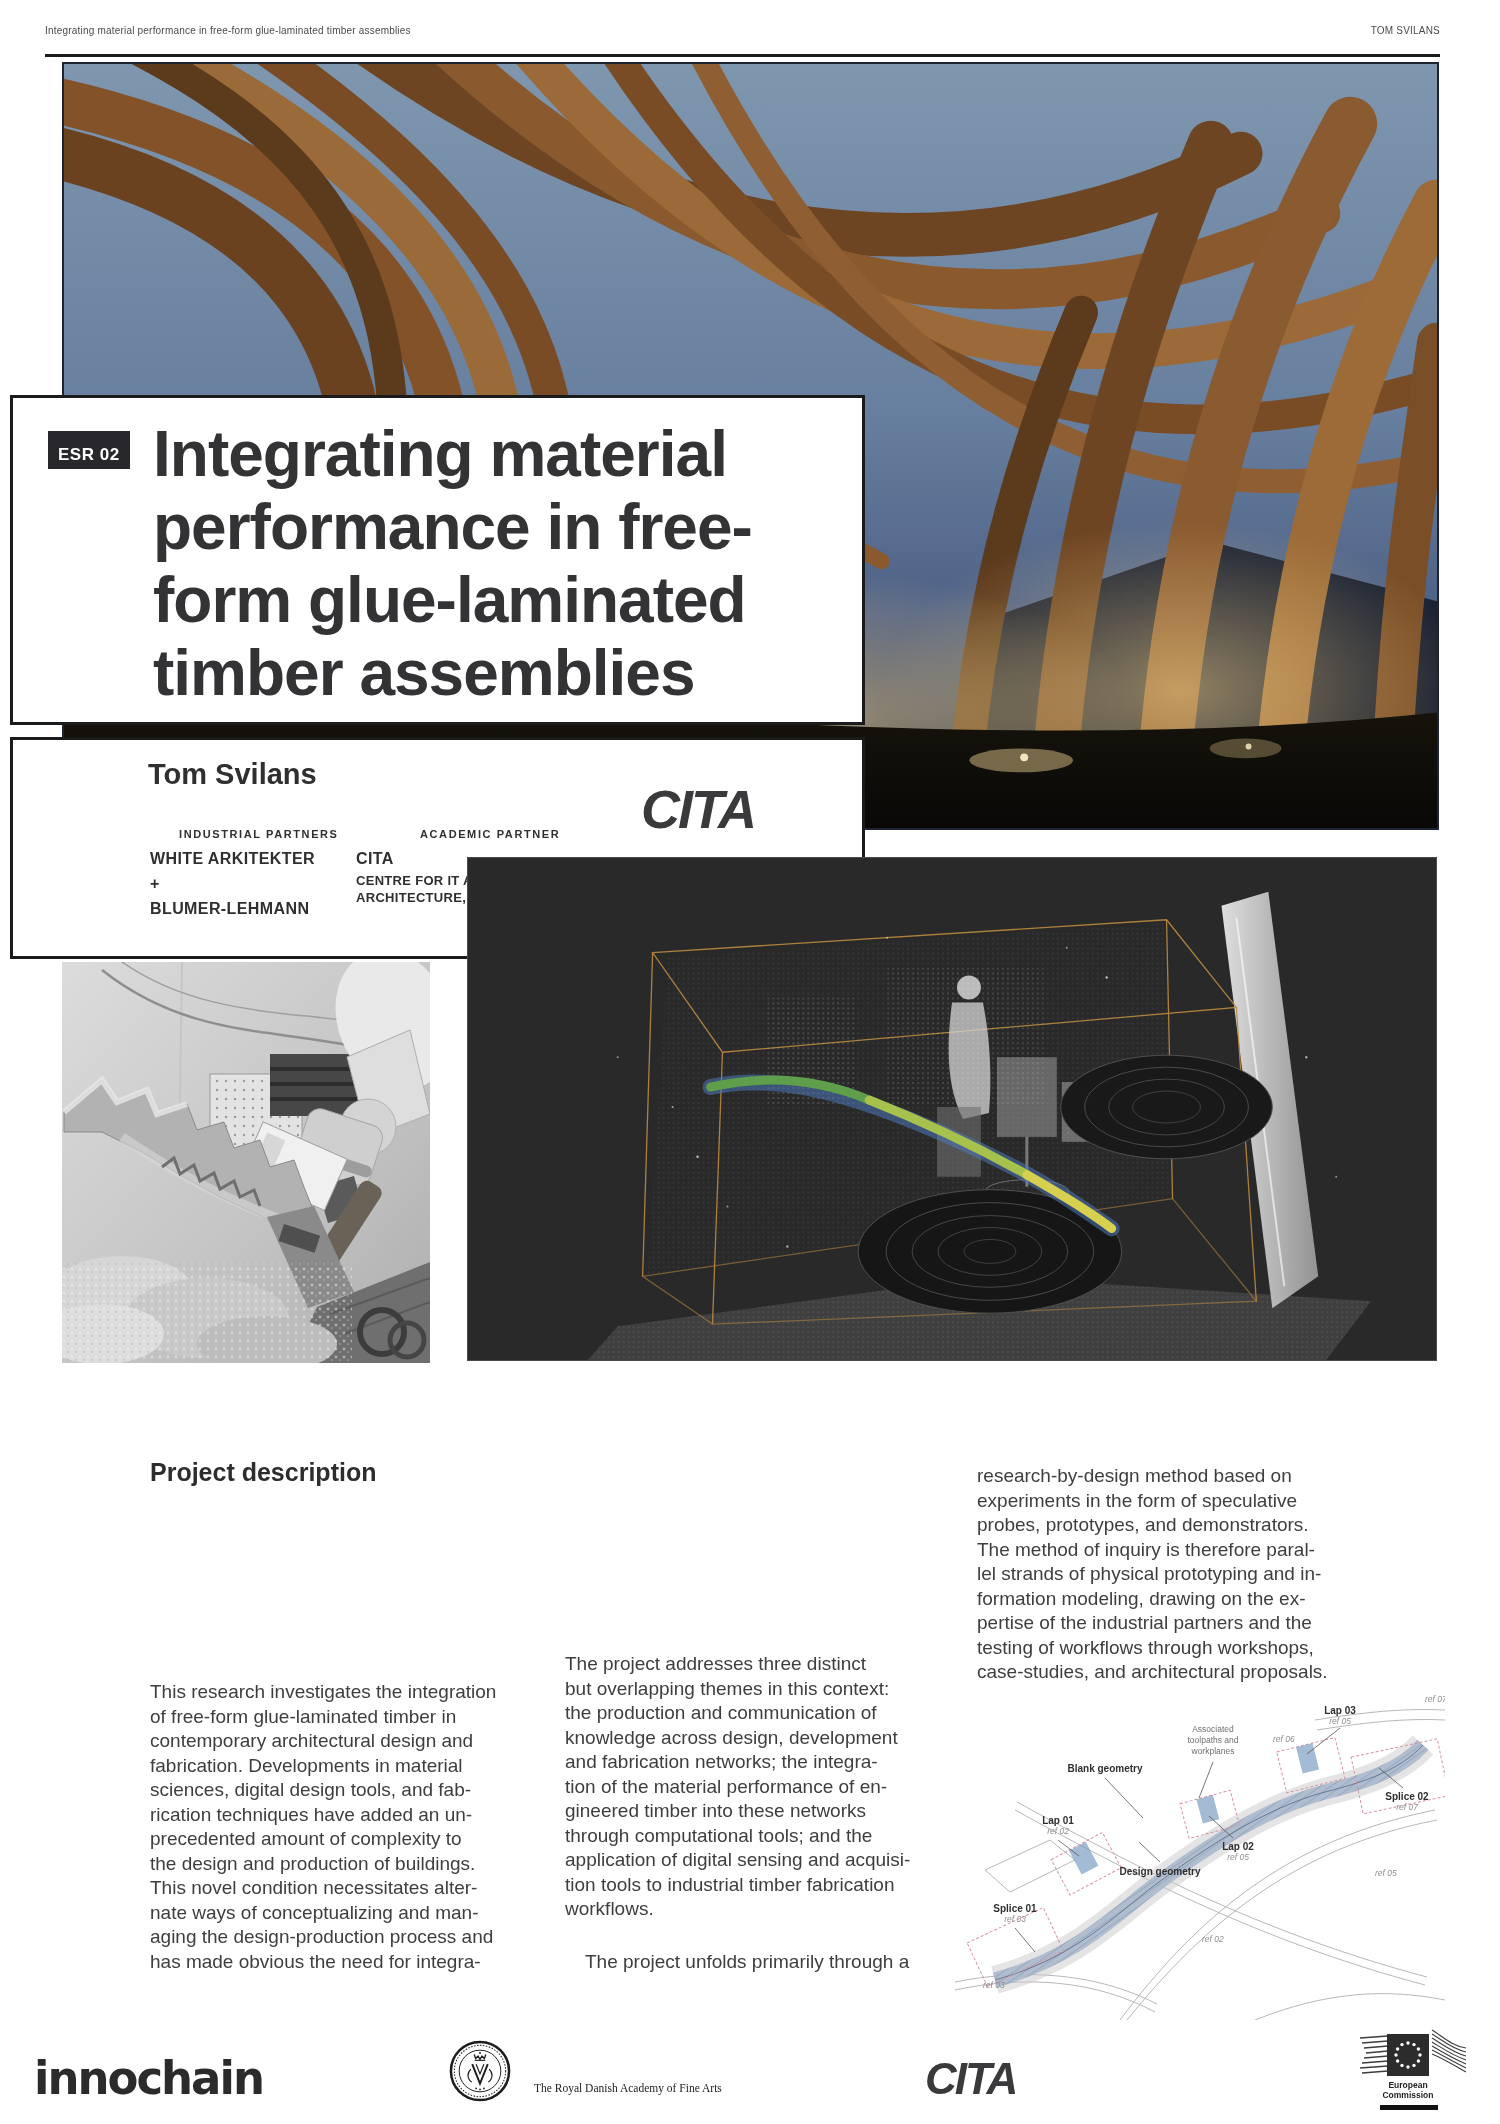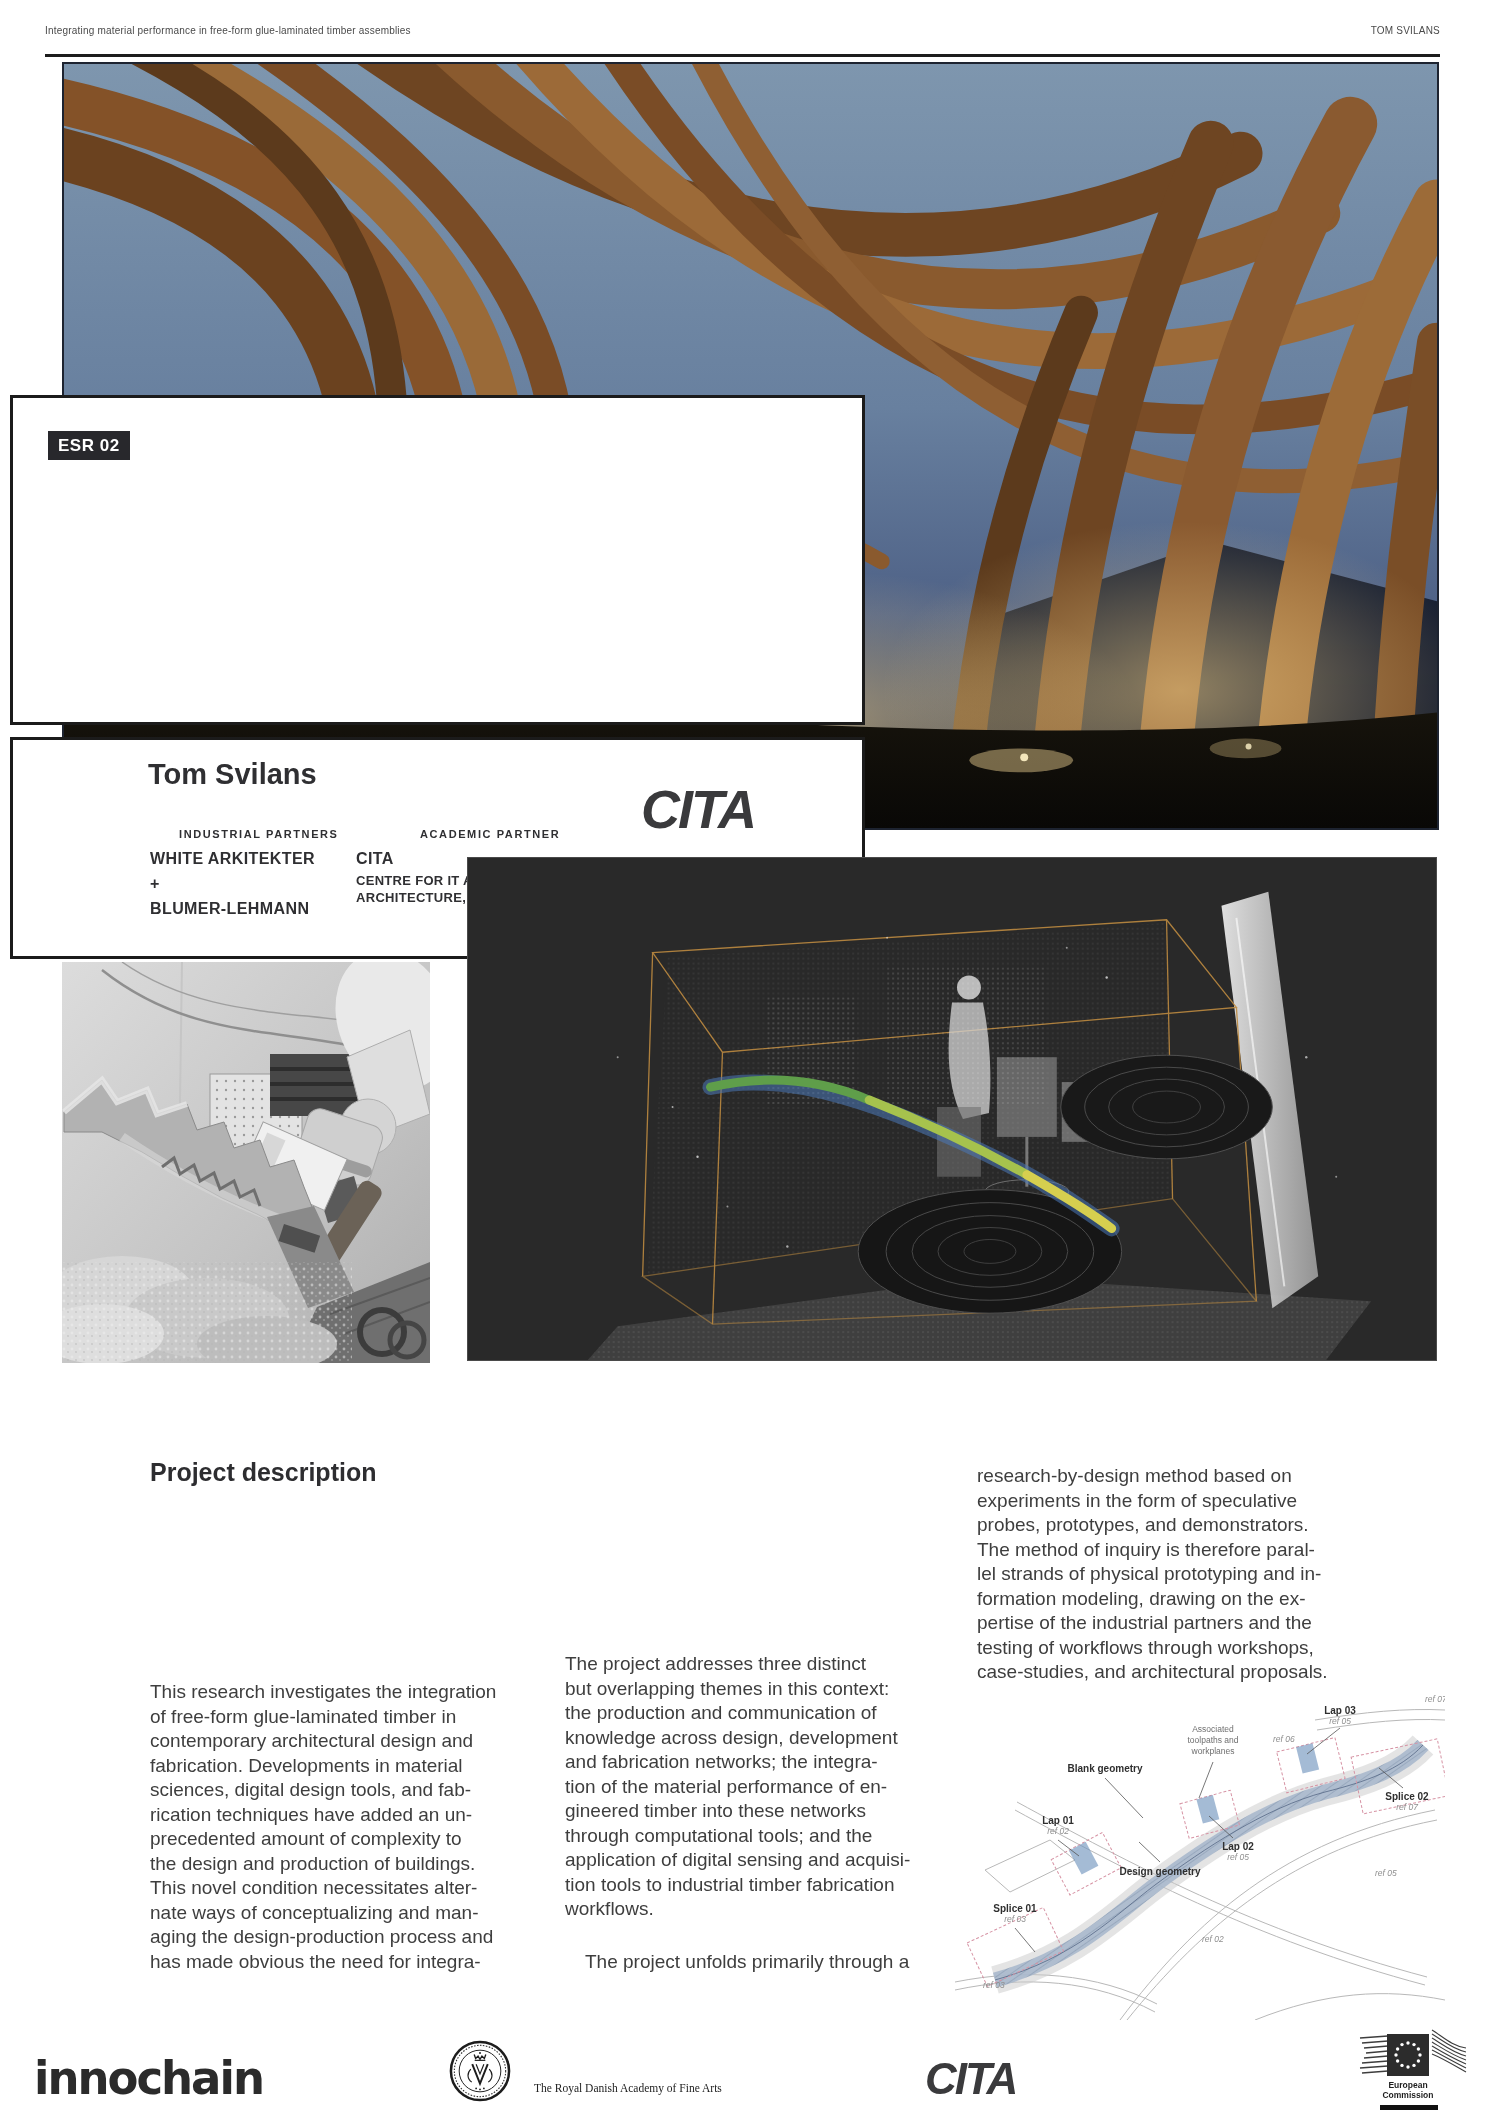--- a/index.html
+++ b/index.html
@@ -8,21 +8,21 @@
   .abs{position:absolute;}
   
   .hdr-small{font-size:10px;color:#4a4a4a;letter-spacing:.2px;}
   .hdr-rule{background:#1c1c1c;height:3px;}
   
   .figure{overflow:hidden;}
   .figure svg{display:block;width:100%;height:100%;}
   
   .panel{background:#ffffff;border:3px solid #1b1b1b;box-sizing:border-box;}
   .badge{background:#28282c;color:#ffffff;font-size:17px;font-weight:700;
-         padding:5px 10px 4px 10px;letter-spacing:.5px;}
+         padding:14px 10px 4px 10px;letter-spacing:.5px;}
   .title{font-size:64px;font-weight:800;line-height:73px;letter-spacing:-1px;
          color:#333336;white-space:pre;}
   .author{font-size:29px;font-weight:800;color:#2f2f32;}
   .plabel{font-size:11px;font-weight:700;letter-spacing:1.6px;color:#2f2f32;padding-left:29px;}
   .pnames{font-size:16px;font-weight:700;line-height:25px;color:#2f2f32;white-space:pre;letter-spacing:.4px;}
   .pdetail{font-size:13px;font-weight:700;line-height:16.5px;color:#2f2f32;white-space:pre;letter-spacing:.3px;}
   .cita-logo{font-size:54px;font-weight:800;font-style:italic;letter-spacing:-2px;color:#3a3a3c;}
   .serif-small{font-family:"Liberation Serif",serif;font-size:11.5px;line-height:15px;color:#222;white-space:pre;}
   
   .p-head{font-size:25px;font-weight:800;color:#2d2d30;}
@@ -129,20 +129,24 @@
       <ellipse cx="210" cy="690" rx="60" ry="13" fill="#e8c27a" opacity=".30"></ellipse>
       <ellipse cx="960" cy="700" rx="52" ry="12" fill="#f4d896" opacity=".45"></ellipse>
       <ellipse cx="1185" cy="688" rx="36" ry="10" fill="#f4d896" opacity=".30"></ellipse>
       <circle cx="963" cy="697" r="4" fill="#fff3c8" opacity=".9"></circle>
       <circle cx="1188" cy="686" r="3" fill="#fff3c8" opacity=".8"></circle>
     </svg>
   </div>
 
   <div class="abs panel" style="left:10px;top:395px;width:855px;height:330px;">
     <div class="abs badge" style="left:35px;top:33px;">ESR 02</div>
+    <div class="abs title" style="left:140px;top:20px;">Integrating material
+performance in free-
+form glue-laminated
+timber assemblies</div>
   </div>
 
   <div class="abs panel" style="left:10px;top:737px;width:855px;height:222px;">
     <div class="abs author" style="left:135px;top:18px;">Tom Svilans</div>
 
     <div class="abs plabel" style="left:137px;top:88px;">INDUSTRIAL PARTNERS</div>
     <div class="abs pnames" style="left:137px;top:106px;">WHITE ARKITEKTER
 +
 BLUMER-LEHMANN</div>
 

